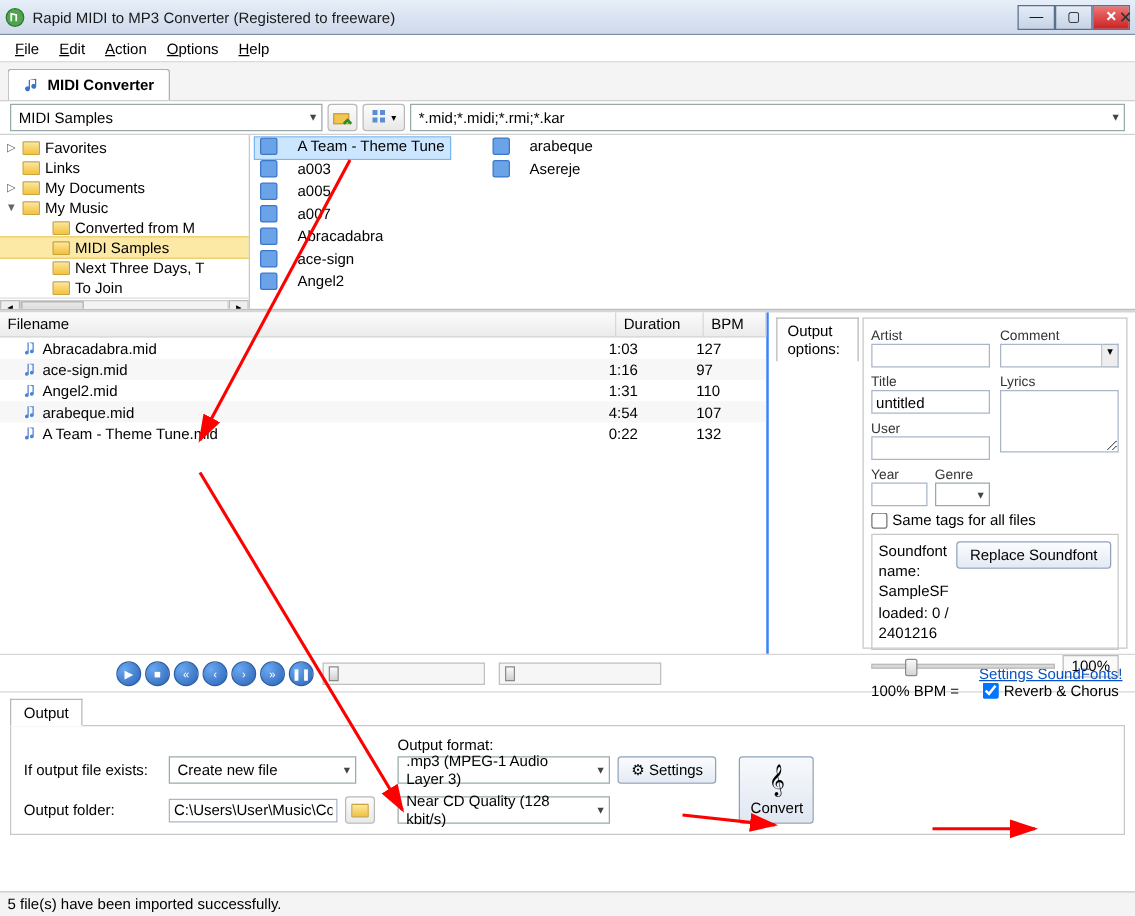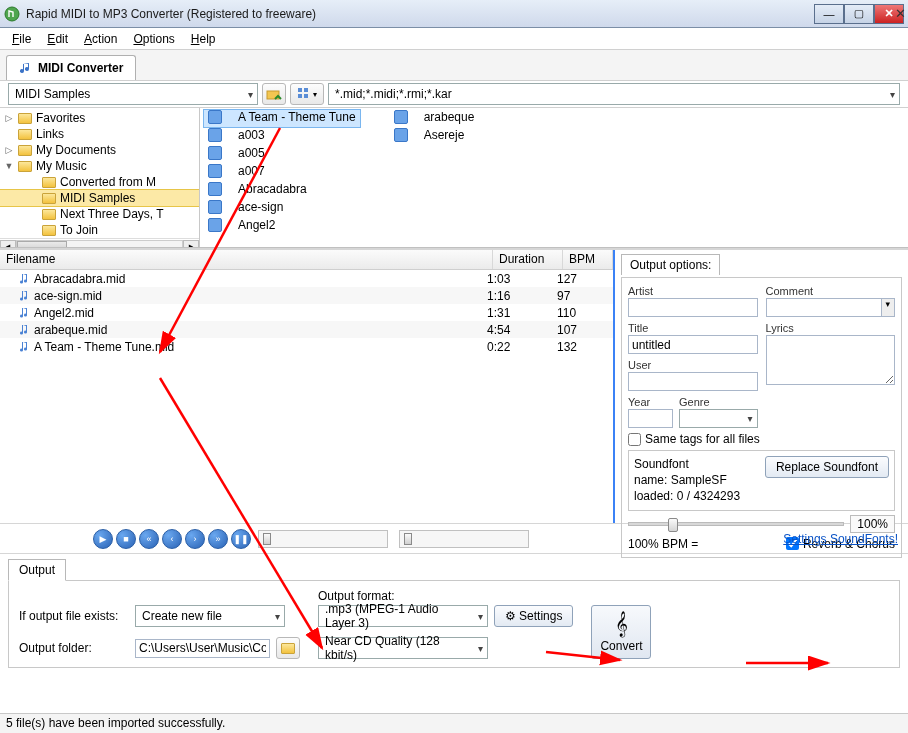--- a/index.html
+++ b/index.html
@@ -58,21 +58,21 @@
 .qh.dur { width:70px; }
 .qh.bpm { width:50px; }
 .queue-body { flex:1; overflow:auto; }
 .qrow { display:flex; padding:1px 6px; align-items:center; height:17px; }
 .qrow:nth-child(even){ background:#f7f7f7; }
 .qc.fn { flex:1; display:flex; gap:4px; align-items:center; padding-left:14px; }
 .qc.dur { width:70px; }
 .qc.bpm { width:50px; }
 .noteicon{ width:10px; height:12px; }
 
-.options { width:293px; padding:4px 6px; display:flex; flex-direction:column; gap:3px; }
+.options { width:293px; padding:4px 6px; display:flex; gap:3px; }
 .opt-tab { display:inline-block; padding:3px 8px; border:1px solid #b8b8b8; border-bottom:none; background:#fff; margin-bottom:-1px; }
 .opt-body { border:1px solid #c8c8c8; padding:6px; flex:1; display:flex; flex-direction:column; gap:4px; }
 .opt-grid { display:grid; grid-template-columns:1fr 1fr; gap:4px 8px; }
 .opt-grid .full { grid-column:1/3; }
 .opt-grid label { font-size:11px; color:#333; }
 .txt { width:100%; height:19px; border:1px solid #a9b6c9; padding:0 3px; background:#fff; }
 .txt.ta { height:50px; }
 .ck { display:flex; align-items:center; gap:4px; }
 .ck input { width:13px; height:13px; }
 .sf-box { border:1px solid #c8c8c8; padding:5px; display:flex; justify-content:space-between; align-items:flex-start; gap:6px; }
@@ -341,21 +341,21 @@
           </div>
         <div class="full ck">
             <input type="checkbox" style="">
             <span>Same tags for all files</span>
           </div>
       </div>
       <div class="sf-box">
         <div class="sf-info">
           <div>Soundfont</div>
           <div>name: SampleSF</div>
-          <div>loaded: 0 / 4324293</div>
+          <div>loaded: 0 / 2401216</div>
         </div>
         <button class="btn">Replace Soundfont</button>
       </div>
       <div class="volrow">
         <div class="voltrack">
             <div class="thumb"></div>
           </div>
         <div class="volnum">100%</div>
       </div>
       <div class="bpmrow">

